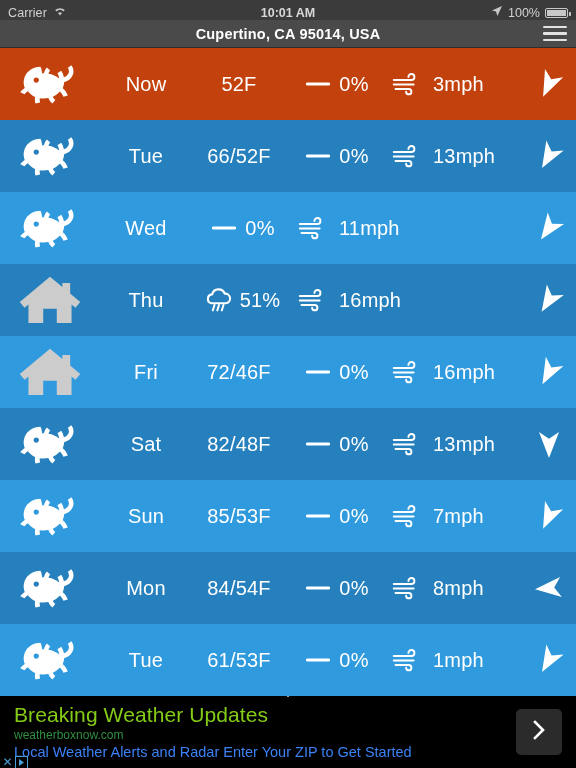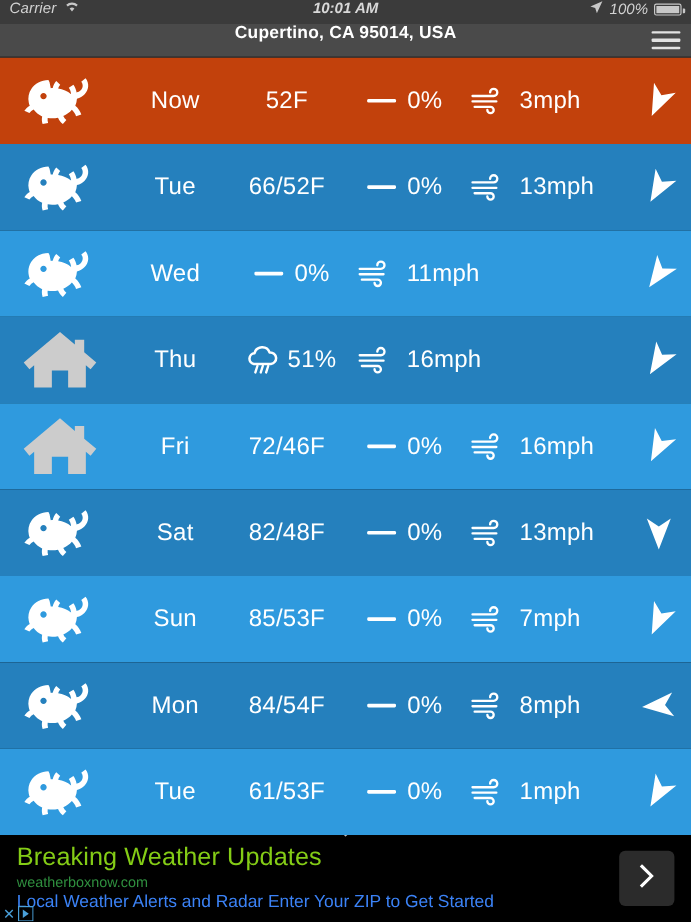--- a/index.html
+++ b/index.html
@@ -7,22 +7,22 @@
     width:576px; height:768px;
     background:#000;
     font-family:"Liberation Sans", sans-serif;
     overflow:hidden;
   }
   #app { width:576px; height:768px; position:relative; display:flex; flex-direction:column; }
 
   
   .statusbar {
     height:20px; background:#3b3b3b; color:#d2d2d2;
-    display:flex; align-items:flex-start; font-size:12.5px;
-    padding:0 8px; position:relative; flex:0 0 20px;font-style:italic;
+    display:flex; align-items:flex-end; font-size:12.5px;
+    padding:0 8px; position:relative; flex:0 0 20px;
   }
   .sb-left { display:flex; align-items:center; gap:6px; }
   .sb-carrier { letter-spacing:0.1px; }
   .sb-center {
     position:absolute; left:0; right:0; text-align:center;
     font-weight:bold; font-size:12.5px; color:#d8d8d8; pointer-events:none;
   }
   .sb-right { margin-left:auto; display:flex; align-items:center; gap:5px; z-index:2; }
   .sb-pct { font-size:12.5px; }
   .battery {
@@ -31,21 +31,21 @@
   }
   .battery::after {
     content:""; position:absolute; right:-3.5px; top:3px;
     width:2px; height:4px; background:#c8c8c8; border-radius:0 1px 1px 0;
   }
   .battery i { position:absolute; left:1px; top:1px; bottom:1px; right:1px; background:#c8c8c8; display:block; }
 
   
   .navbar {
     height:28px; background:#4a4a4a; position:relative;
-    display:flex; align-items:flex-start; justify-content:center;
+    display:flex; align-items:center; justify-content:center;
     border-bottom:1px solid #2d2d2d; flex:0 0 28px;
   }
   .nav-title { color:#ffffff; font-size:14.5px; font-weight:bold; letter-spacing:0.2px; }
   .hamburger {
     position:absolute; right:9px; top:50%; transform:translateY(-50%);
     width:24px; height:18px; display:flex; flex-direction:column;
     justify-content:center; gap:4px; cursor:pointer;
   }
   .hamburger span { display:block; height:2.5px; background:#e2e2e2; border-radius:1px; }
 

